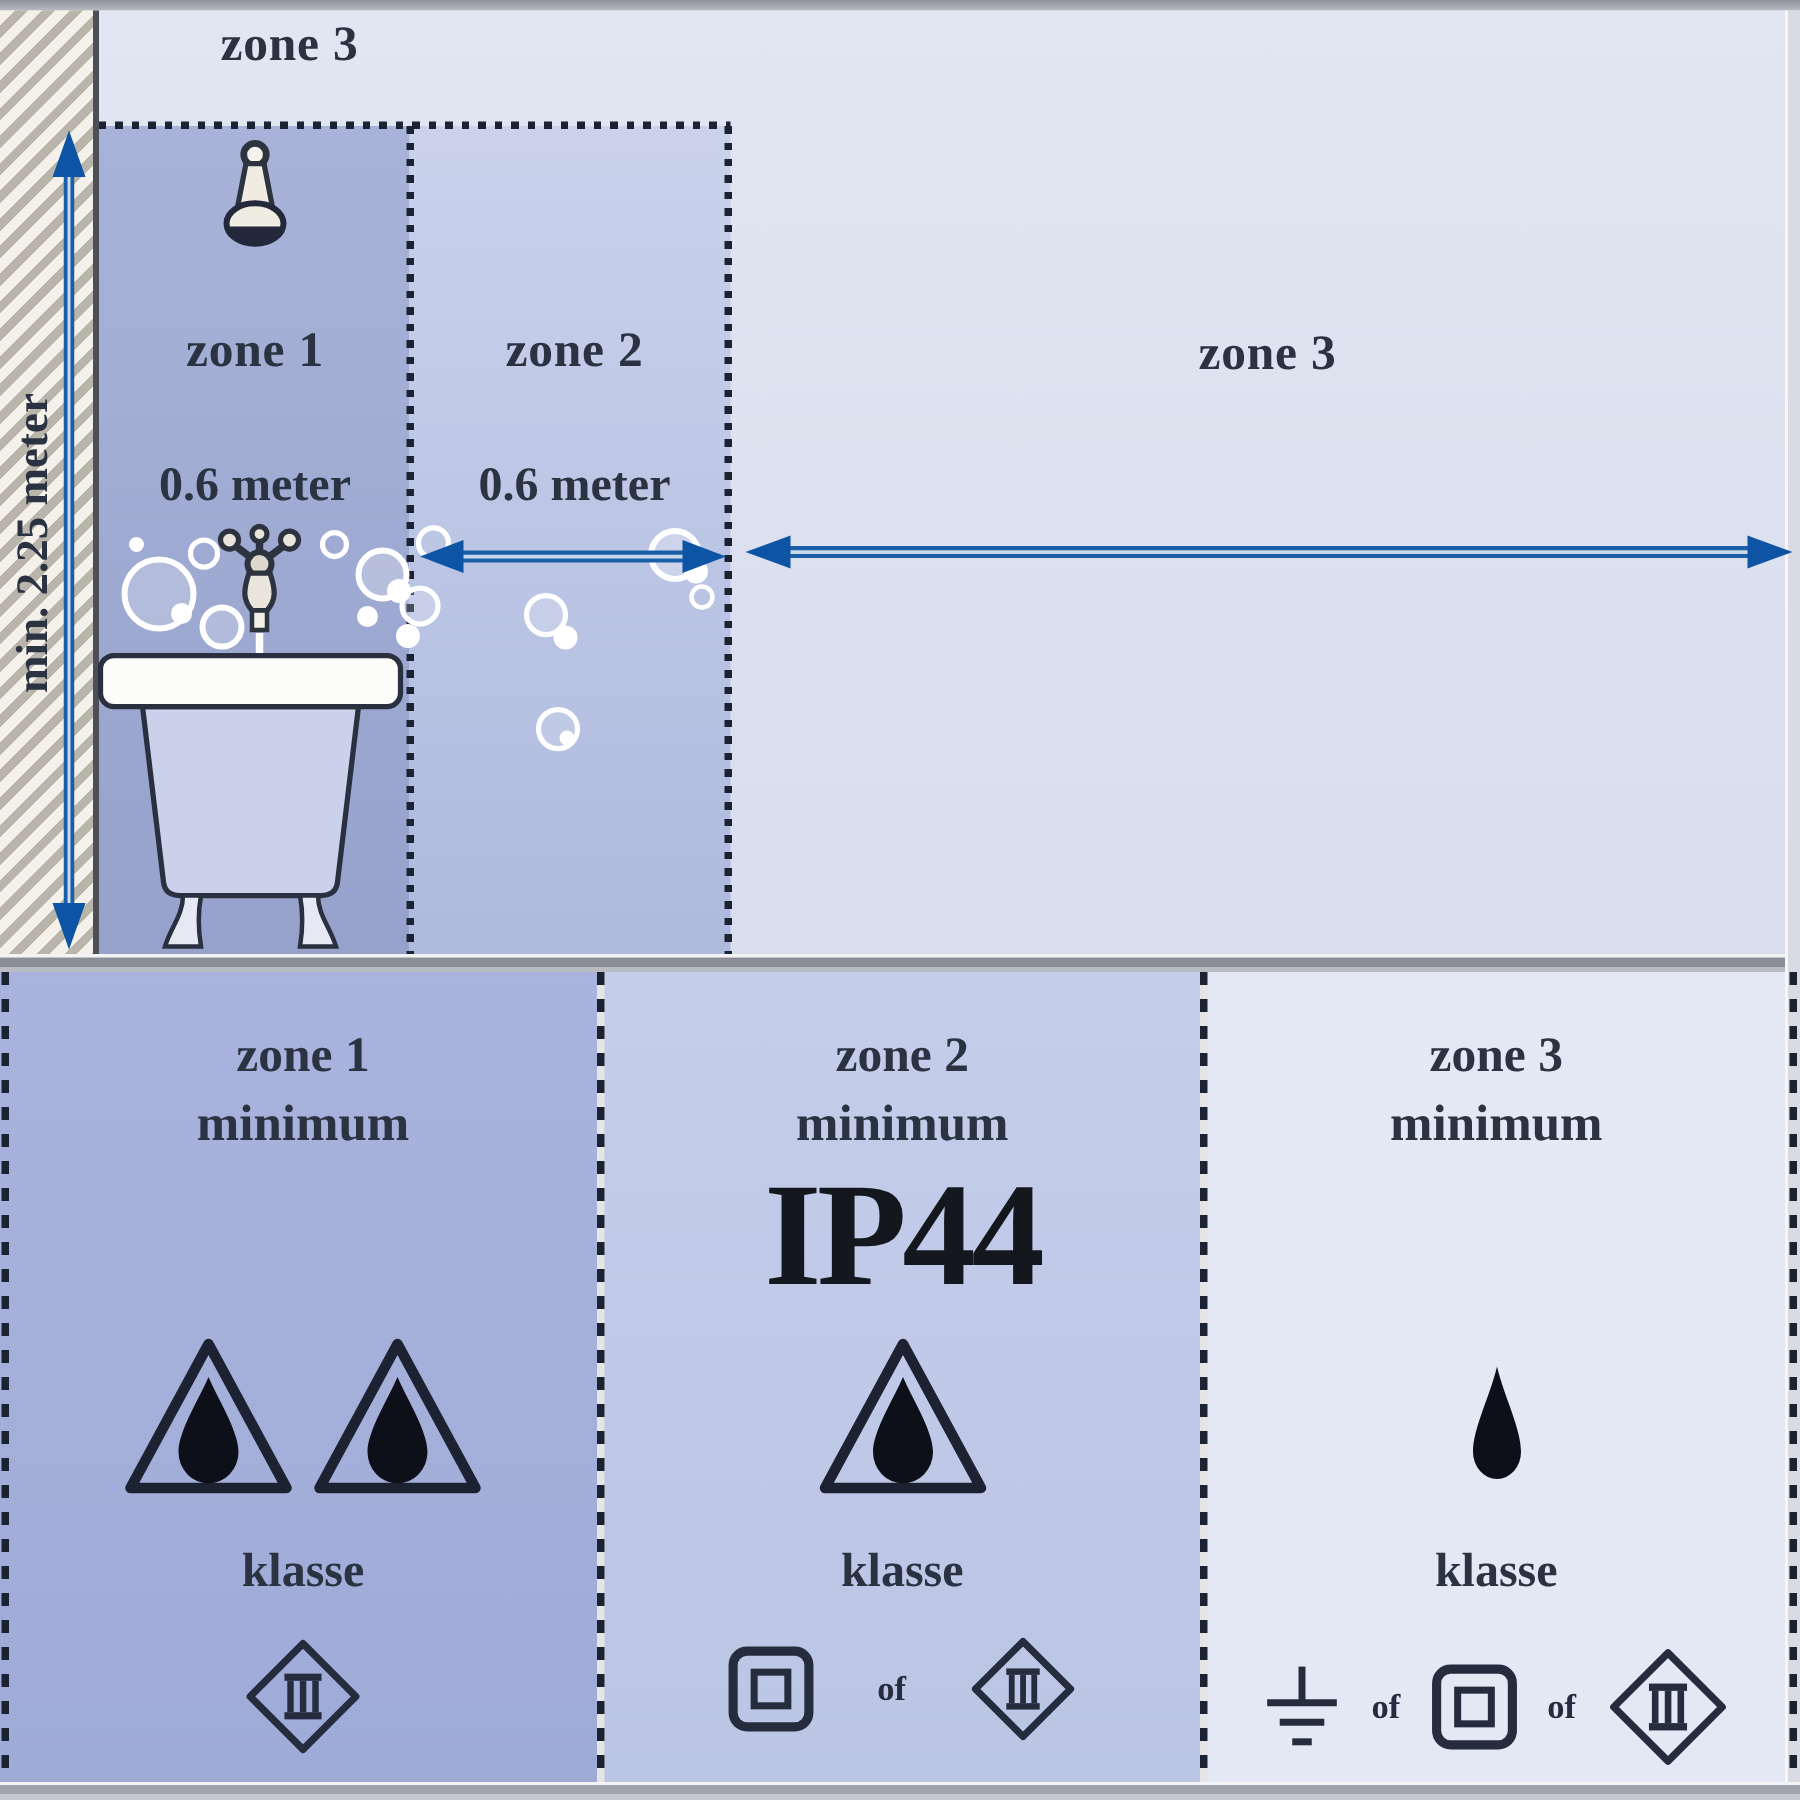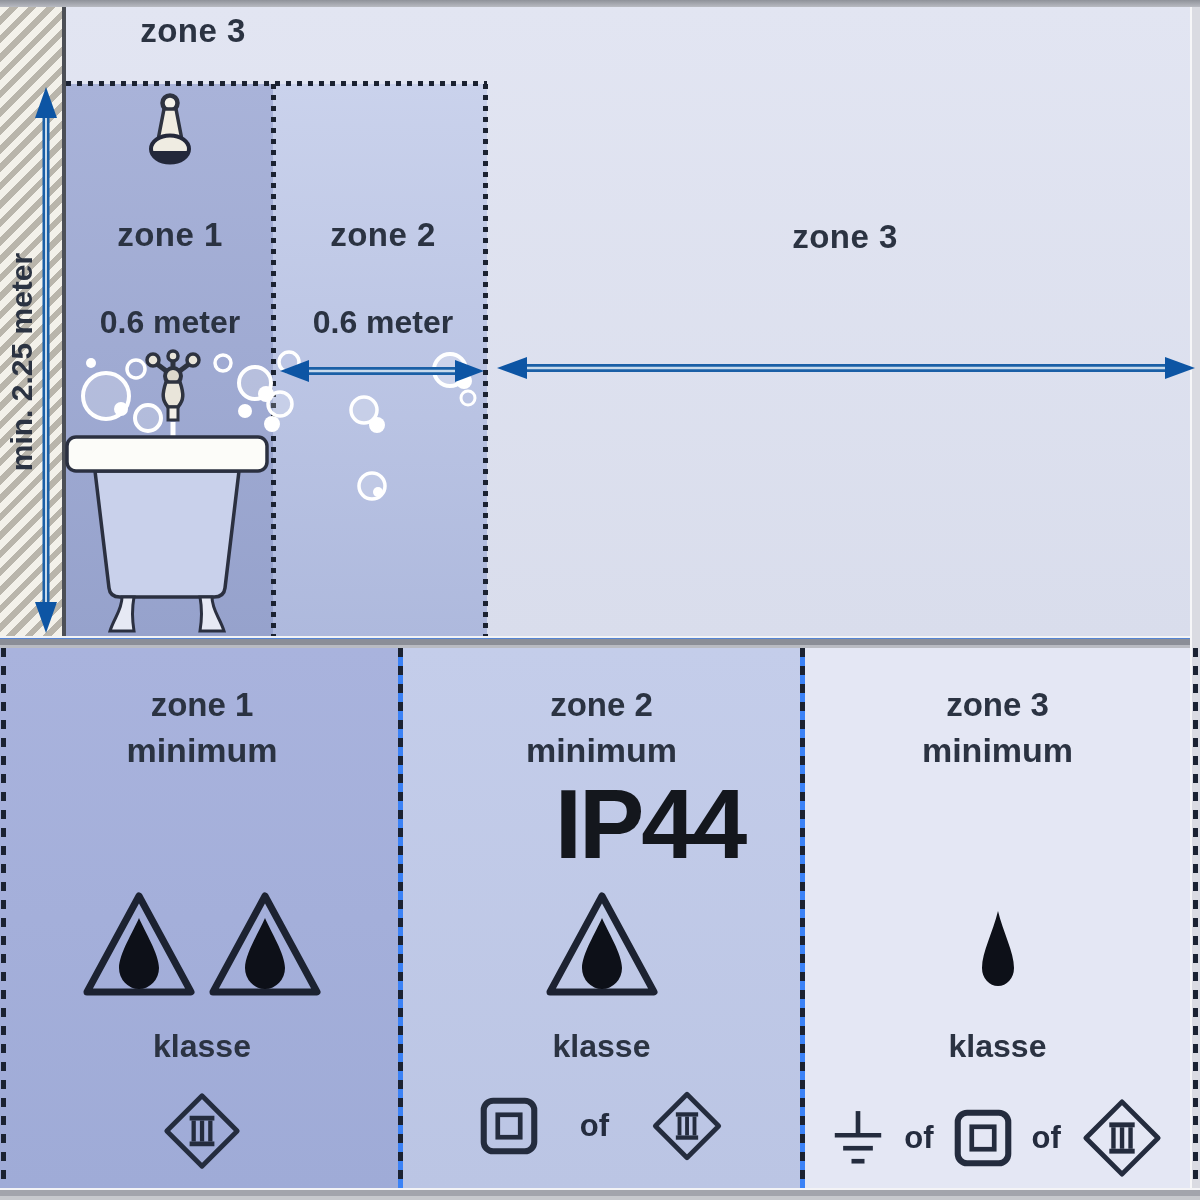--- a/index.html
+++ b/index.html
@@ -1,19 +1,19 @@
 <!DOCTYPE html>
 <html><head>
 <meta charset="utf-8">
 <style>
   html,body{margin:0;padding:0;background:#fff;}
   #stage{
     position:relative;width:1200px;height:1200px;overflow:hidden;
-    font-family:Liberation Sans, sans-serif;font-weight:bold;color:#2b3342;
-    background:#3b82f6;
+    font-family:Liberation Serif, serif;font-weight:bold;color:#2b3342;
+    background:#e5e5e5;
   }
   .abs{position:absolute;}
   .lbl{position:absolute;text-align:center;white-space:nowrap;}
   .zlbl{font-size:33px;letter-spacing:0.5px;}
   .dimlbl{font-size:32px;}
   
   .top-bar{left:0;top:0;width:1200px;height:7px;background:linear-gradient(#8f929a,#b8bac1);}
   .floor-bar{left:0;top:636px;width:1200px;height:12px;background:linear-gradient(#f2f3f5 0 2px,#85889257 2px 3px,#8b8e97 3px 9px,#b9bbc2 9px 12px);}
   .bottom-bar{left:0;top:1188px;width:1200px;height:12px;background:linear-gradient(#f4f4f6 0 2px,#a2a4ac 2px 8px,#c6c8cd 8px 12px);z-index:30;}
   .right-edge{left:1190px;top:7px;width:10px;height:1181px;background:#dadbe2;border-left:2px solid #f6f6f8;z-index:5;}
@@ -33,21 +33,21 @@
   .panel{top:648px;height:540px;z-index:1;}
   .p1{left:0;width:398px;background:linear-gradient(#a9b3dd,#9fabd7);}
   .p2{left:403px;width:397px;background:linear-gradient(#c4cdea,#bbc5e4);}
   .p3{left:805px;width:395px;background:#e4e7f4;}
   .edge-dash-l{left:1px;top:648px;height:540px;}
   .edge-dash-r{left:1193px;top:648px;height:540px;z-index:6;}
   .panel-zone{font-size:33px;}
   .panel-min{font-size:34px;}
   .panel-ip{font-size:98px;letter-spacing:-3px;color:#14171d;}
   .panel-klasse{font-size:32px;}
-  .of-txt{font-size:31px;color:#242c3e;line-height:1;}
+  .of-txt{font-size:23px;color:#242c3e;line-height:1;}
   .iconrow{position:absolute;display:flex;justify-content:center;align-items:center;}
   .vdim{left:22px;top:362px;transform:translate(-50%,-50%) rotate(-90deg);font-size:30px;}
   svg{display:block;overflow:visible;}
 </style>
 </head>
 <body>
 
 <div id="stage">
 
   <div class="abs top-bar"></div>
@@ -184,21 +184,21 @@
           <rect x="29" y="53" width="26" height="5"></rect>
         <rect x="31" y="31" width="4.5" height="22"></rect>
           <rect x="39.8" y="31" width="4.5" height="22"></rect>
           <rect x="48.5" y="31" width="4.5" height="22"></rect>
       </g>
     </svg>
   </div>
 
   <div class="lbl panel-zone" style="left:403px;top:686px;width:397px;z-index:2;">zone 2</div>
   <div class="lbl panel-min" style="left:403px;top:731px;width:397px;z-index:2;">minimum</div>
-  <div class="lbl panel-ip" style="left:403px;top:768px;width:397px;z-index:2;padding-left:48px;">IP44</div>
+  <div class="lbl panel-ip" style="left:403px;top:768px;width:397px;z-index:2;">IP44</div>
   <div class="iconrow" style="left:403px;top:885px;width:397px;height:118px;z-index:2;">
     <svg width="116" height="112" viewBox="0 0 116 112">
       <path d="M58,8 L110,104 L6,104 Z" fill="none" stroke="#1c2231" stroke-width="7" stroke-linejoin="round"></path>
       <path d="M58,30 C52,44 38,66 38,80 A20,21 0 0 0 78,80 C78,66 64,44 58,30 Z" fill="#0d1018"></path>
     </svg>
   </div>
   <div class="lbl panel-klasse" style="left:403px;top:1028px;width:397px;z-index:2;">klasse</div>
   <div class="iconrow" style="left:403px;top:1078px;width:397px;height:95px;gap:42px;z-index:2;">
     <svg width="58" height="58" viewBox="0 0 62 62">
       <rect x="4" y="4" width="54" height="54" rx="10" fill="none" stroke="#242c3e" stroke-width="6.5"></rect>

